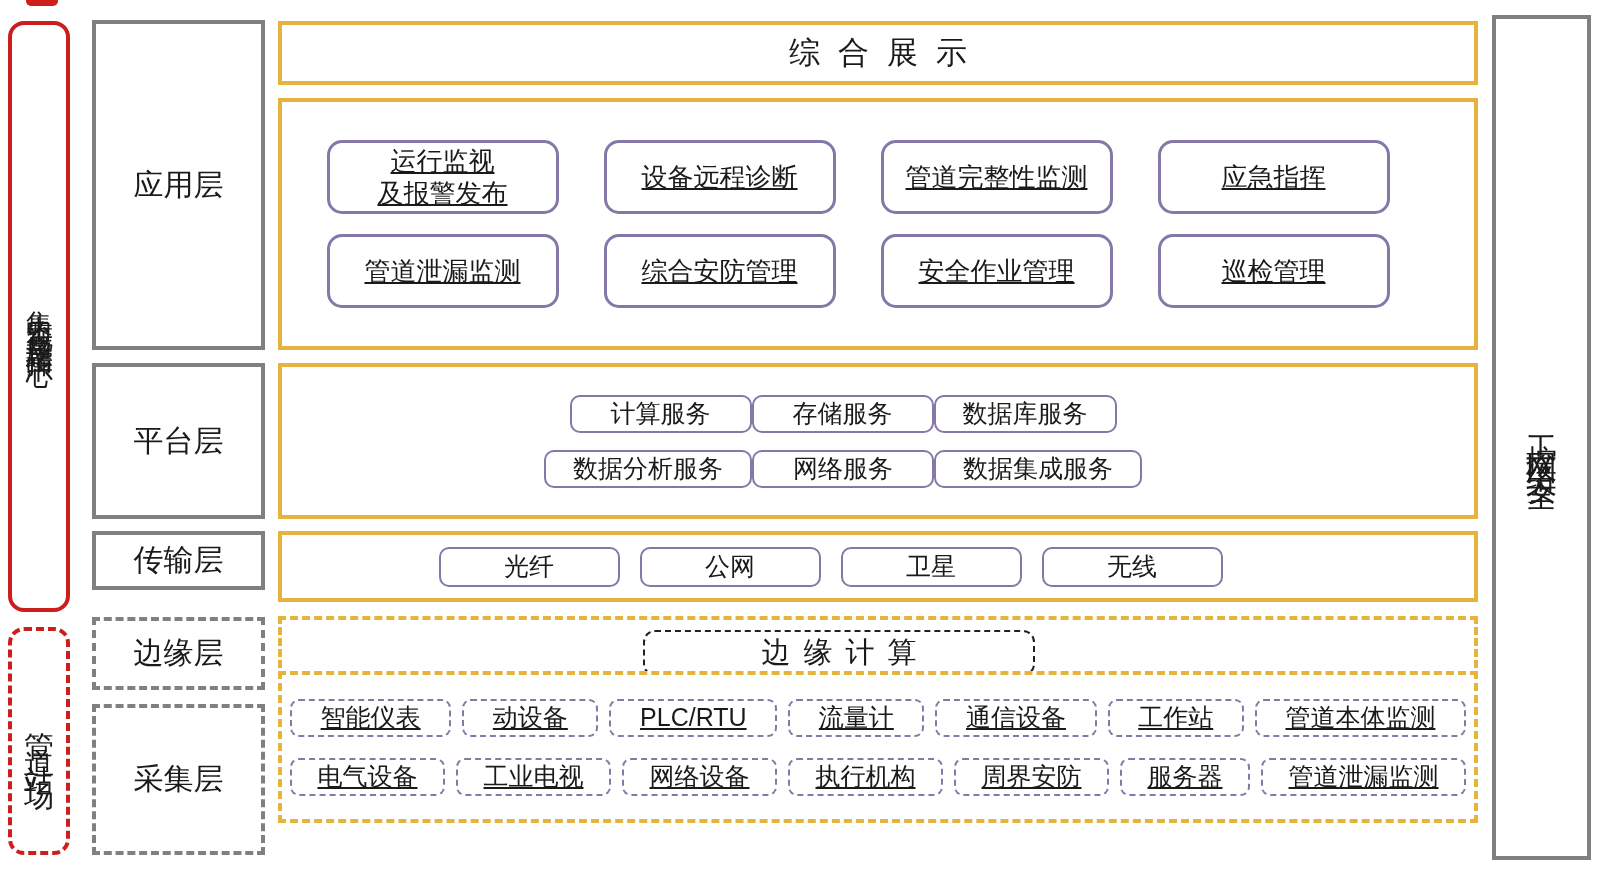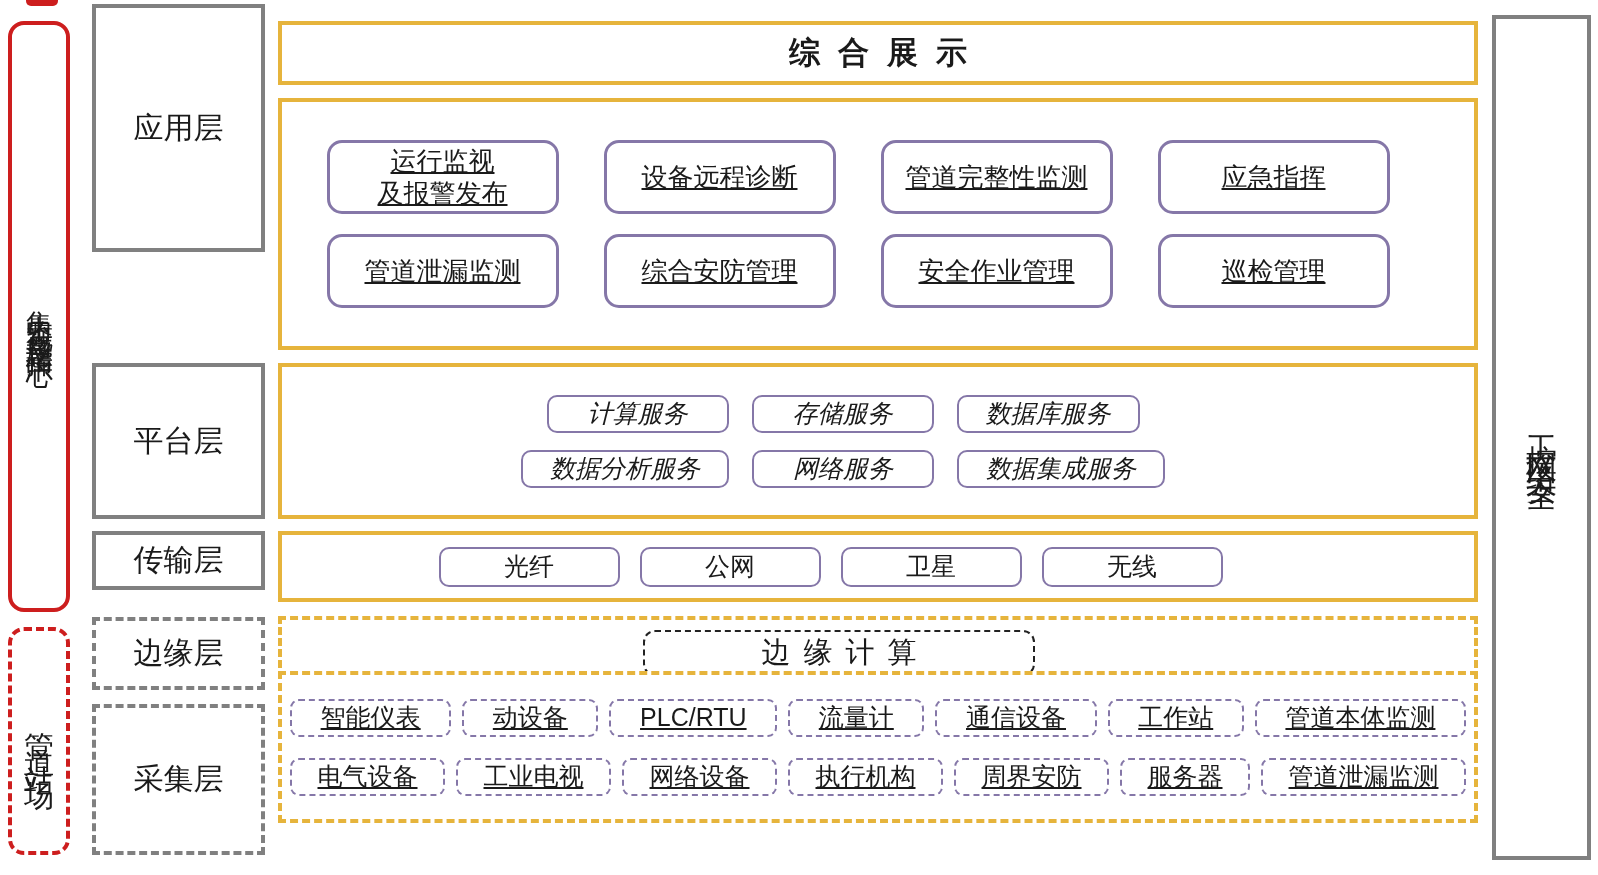--- a/index.html
+++ b/index.html
@@ -41,48 +41,48 @@
   .vtext-big{font-size:30px;letter-spacing:16px;}
   .vtext-right{font-size:31px;letter-spacing:9px;}
 
   
   .layer-label{
     position:absolute;left:92px;width:173px;
     border:4px solid var(--gray);
     display:flex;align-items:center;justify-content:center;
     font-size:30px;font-weight:500;background:var(--bg);
   }
-  #ll-app{top:4px;height:248px;font-family:Liberation Mono, monospace;}
+  #ll-app{top:20px;height:330px;font-family:Liberation Mono, monospace;}
   #ll-platform{top:363px;height:156px;}
   #ll-transport{top:531px;height:59px;}
   #ll-edge{top:617px;height:73px;border-style:dashed;}
   #ll-collect{top:704px;height:151px;border-style:dashed;}
 
   
   .main-box{
     position:absolute;left:278px;width:1200px;
     border:4px solid var(--gold);background:var(--bg);
   }
   #banner{top:21px;height:64px;display:flex;align-items:center;justify-content:center;}
-  .banner-text{font-size:31px;font-weight:700;letter-spacing:18px;text-indent:18px;}
+  .banner-text{font-size:31px;font-weight:400;letter-spacing:18px;text-indent:18px;}
 
   #app-box{top:98px;height:252px;}
   .app-rows{height:100%;display:flex;flex-direction:column;justify-content:center;gap:20px;text-decoration:underline;}
   .app-row{display:flex;justify-content:center;gap:45px;margin-right:40px;}
   .app-item{
     width:232px;height:74px;
     border:3px solid var(--purple);border-radius:15px;
     display:flex;align-items:center;justify-content:center;text-align:center;
     font-size:26px;font-weight:500;line-height:1.25;white-space:pre-line;
     background:var(--bg);
   }
 
   #platform-box{top:363px;height:156px;}
   .plat-rows{height:100%;display:flex;flex-direction:column;justify-content:center;gap:17px;}
-  .plat-row{display:flex;justify-content:center;gap:23px;margin-right:70px;font-style:italic;}
+  .plat-row{display:flex;justify-content:center;margin-right:70px;}
   .plat-item{
     height:38px;padding:0 27px;min-width:182px;
     border:2.5px solid var(--purple);border-radius:10px;
     display:flex;align-items:center;justify-content:center;
     font-size:25px;font-weight:500;white-space:nowrap;background:var(--bg);
   }
 
   #transport-box{top:531px;height:71px;}
   .trans-row{height:100%;display:flex;align-items:center;justify-content:center;gap:20px;margin-right:95px;}
   .trans-item{

